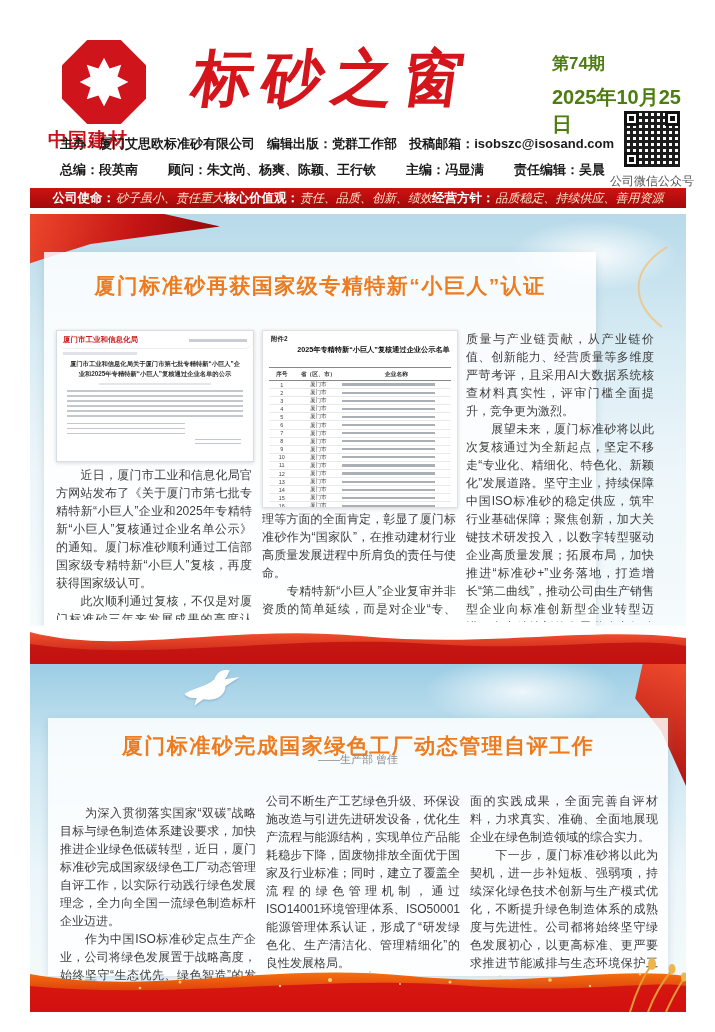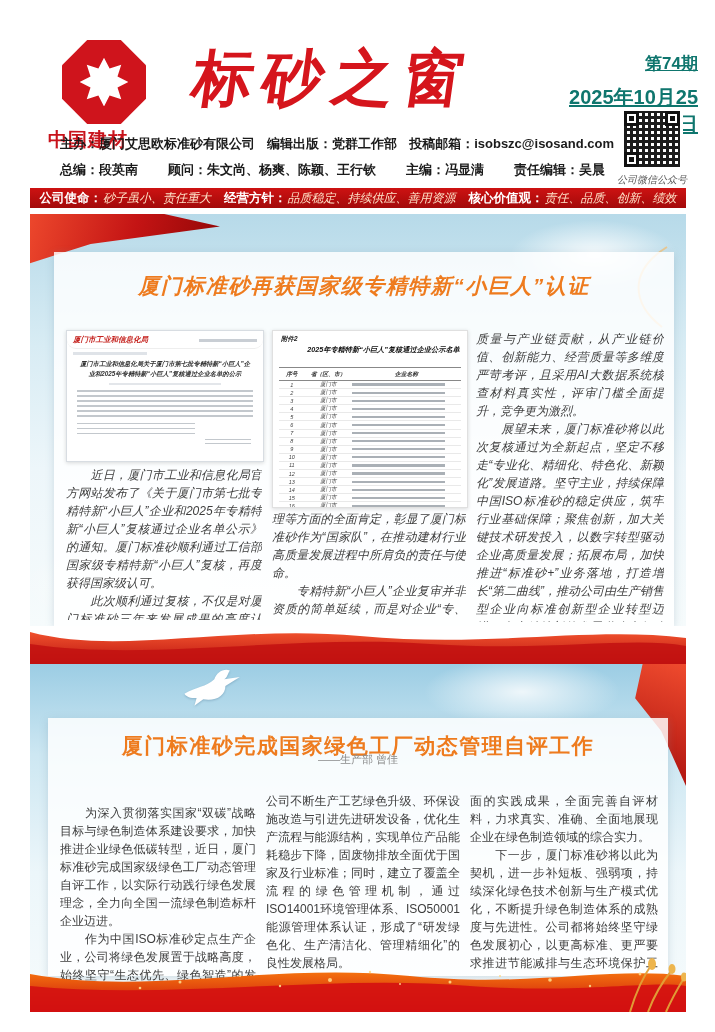--- a/index.html
+++ b/index.html
@@ -10,59 +10,59 @@
   .logo{position:absolute;left:62px;top:40px;width:84px;height:84px;}
   .logo-oct{position:absolute;inset:0;background:#cf141c;
     clip-path:polygon(30% 0,70% 0,100% 30%,100% 70%,70% 100%,30% 100%,0 70%,0 30%);}
   .logo-star{position:absolute;inset:21%;background:#fff;
     clip-path:polygon(50% 0%,61.5% 22.3%,85.4% 14.6%,77.7% 38.5%,100% 50%,77.7% 61.5%,85.4% 85.4%,61.5% 77.7%,50% 100%,38.5% 77.7%,14.6% 85.4%,22.3% 61.5%,0% 50%,22.3% 38.5%,14.6% 14.6%,38.5% 22.3%);}
   .logo-label{position:absolute;left:48px;top:127px;width:112px;
     font-size:19px;font-weight:bold;color:#c8131b;letter-spacing:1px;}
   .paper-title{position:absolute;left:166px;top:30px;width:334px;height:96px;line-height:96px;
     font-family:"DejaVu Serif",serif;font-size:61px;font-weight:900;color:#d5151c;
     transform:skewX(-8deg);letter-spacing:9px;text-align:center;white-space:nowrap;}
-  .issue-block{position:absolute;left:552px;top:52px;width:146px;text-align:right;color:#0f766e;text-decoration:underline;}
+  .issue-block{position:absolute;left:552px;top:52px;width:146px;text-align:left;color:#4d7c0f;}
   .issue{font-size:17px;font-weight:600;}
   .date{font-size:20px;margin-top:9px;font-weight:600;}
   .qr{position:absolute;left:621px;top:108px;width:62px;height:62px;background:#fff;}
   .qr-mod{position:absolute;inset:3px;
     background:repeating-linear-gradient(0deg,#1c1c1c 0 3px,transparent 3px 6px),
                repeating-linear-gradient(90deg,#1c1c1c 0 3px,#fff 3px 6px);}
   .qr-eye{position:absolute;width:15px;height:15px;border:3px solid #111;background:#fff;box-sizing:border-box;}
   .qr-eye::after{content:"";position:absolute;inset:2px;background:#111;}
   .qr-eye.tl{left:3px;top:3px;} .qr-eye.tr{right:3px;top:3px;} .qr-eye.bl{left:3px;bottom:3px;}
-  .qr-caption{position:absolute;left:606px;top:173px;width:92px;text-align:center;font-size:10px;color:#555;font-style:italic;}
+  .qr-caption{position:absolute;left:606px;top:173px;width:92px;text-align:center;font-size:12px;color:#555;}
   .masthead{position:absolute;left:60px;display:flex;justify-content:space-between;
     font-size:13px;font-weight:600;color:#1b1b1b;white-space:nowrap;}
   .mh1{top:135px;width:554px;}
   .mh2{top:161px;width:545px;}
 
   
   .banner{position:absolute;left:30px;top:188px;width:656px;height:20px;
     background:linear-gradient(180deg,#cd1212,#a30a0a);
-    display:flex;align-items:center;justify-content:center;gap:13px;}
+    display:flex;align-items:center;justify-content:center;}
   .grp{display:flex;align-items:baseline;}
   .b-label{color:#ffffff;font-weight:bold;font-size:12.5px;}
   .b-value{color:#ffe4c9;font-size:12px;font-style:italic;margin-left:1px;}
 
   
   .sec{position:absolute;left:30px;width:656px;overflow:hidden;}
   .sec1{top:214px;height:412px;
     background:radial-gradient(120px 50px at 86% 10%,rgba(255,255,255,.9),rgba(255,255,255,0) 70%),
                radial-gradient(150px 60px at 15% 90%,rgba(255,255,255,.7),rgba(255,255,255,0) 70%),
                linear-gradient(180deg,#b7dae9 0%,#d8ecf4 32%,#edf6fa 62%,#f6fbfc 100%);}
   .sec2{top:664px;height:348px;
     background:radial-gradient(140px 50px at 75% 8%,rgba(255,255,255,.8),rgba(255,255,255,0) 70%),
                linear-gradient(180deg,#9ccde4 0%,#cde7f2 26%,#ecf6fa 60%,#f6fbfc 100%);}
   .ribbon-corner{position:absolute;left:-6px;top:-6px;width:196px;height:62px;
     background:linear-gradient(105deg,#ef4b2e 0%,#c41414 55%,#8f0606 100%);
     clip-path:polygon(0 0,58% 0,100% 30%,34% 58%,0 92%);}
   .gold-swirl{position:absolute;right:14px;top:28px;}
   .card{position:absolute;background:rgba(255,255,255,.84);box-shadow:0 2px 8px rgba(110,145,165,.28);}
-  .card1{left:24px;top:38px;width:620px;height:374px;font-style:italic;}
+  .card1{left:14px;top:38px;width:552px;height:374px;}
   .card2{left:18px;top:54px;width:620px;height:258px;}
   .headline{position:absolute;left:0;right:0;text-align:center;font-size:21px;font-weight:900;
     color:#ee7b1e;letter-spacing:1.5px;}
   .card1 .headline{top:20px;} .card2 .headline{top:14px;}
   .byline{position:absolute;left:0;right:0;text-align:center;font-size:11px;color:#8b8b8b;}
   .card1 .byline{top:58px;} .card2 .byline{top:34px;}
   .coltext{position:absolute;font-size:12px;line-height:18px;color:#3d3d3d;
     text-align:justify;white-space:pre-line;overflow:hidden;}
   .card1 .c1t{left:12px;top:214px;width:196px;height:154px;}
   .card1 .c2t{left:218px;top:258px;width:194px;height:110px;}
@@ -142,26 +142,26 @@
     <span>编辑出版：党群工作部</span>
     <span>投稿邮箱：isobszc@isosand.com</span>
   </div>
 
   <div class="banner">
     <span class="grp">
       <span class="b-label">公司使命：</span>
       <span class="b-value">砂子虽小、责任重大</span>
     </span>
     <span class="grp">
+      <span class="b-label">核心价值观：</span>
+      <span class="b-value">责任、品质、创新、绩效</span>
+    </span>
+    <span class="grp">
       <span class="b-label">经营方针：</span>
       <span class="b-value">品质稳定、持续供应、善用资源</span>
-    </span>
-    <span class="grp">
-      <span class="b-label">核心价值观：</span>
-      <span class="b-value">责任、品质、创新、绩效</span>
     </span>
   </div>
 
   <div class="sec sec1">
     <div class="ribbon-corner"></div>
     <svg class="gold-swirl" width="60" height="90" viewBox="0 0 60 90">
       <path d="M55 5 C 18 28, 18 60, 50 85" stroke="#f2c27b" stroke-width="2" fill="none" opacity="0.8"></path>
     </svg>
     <div class="card card1">
       <div class="headline">厦门标准砂再获国家级专精特新“小巨人”认证</div>

